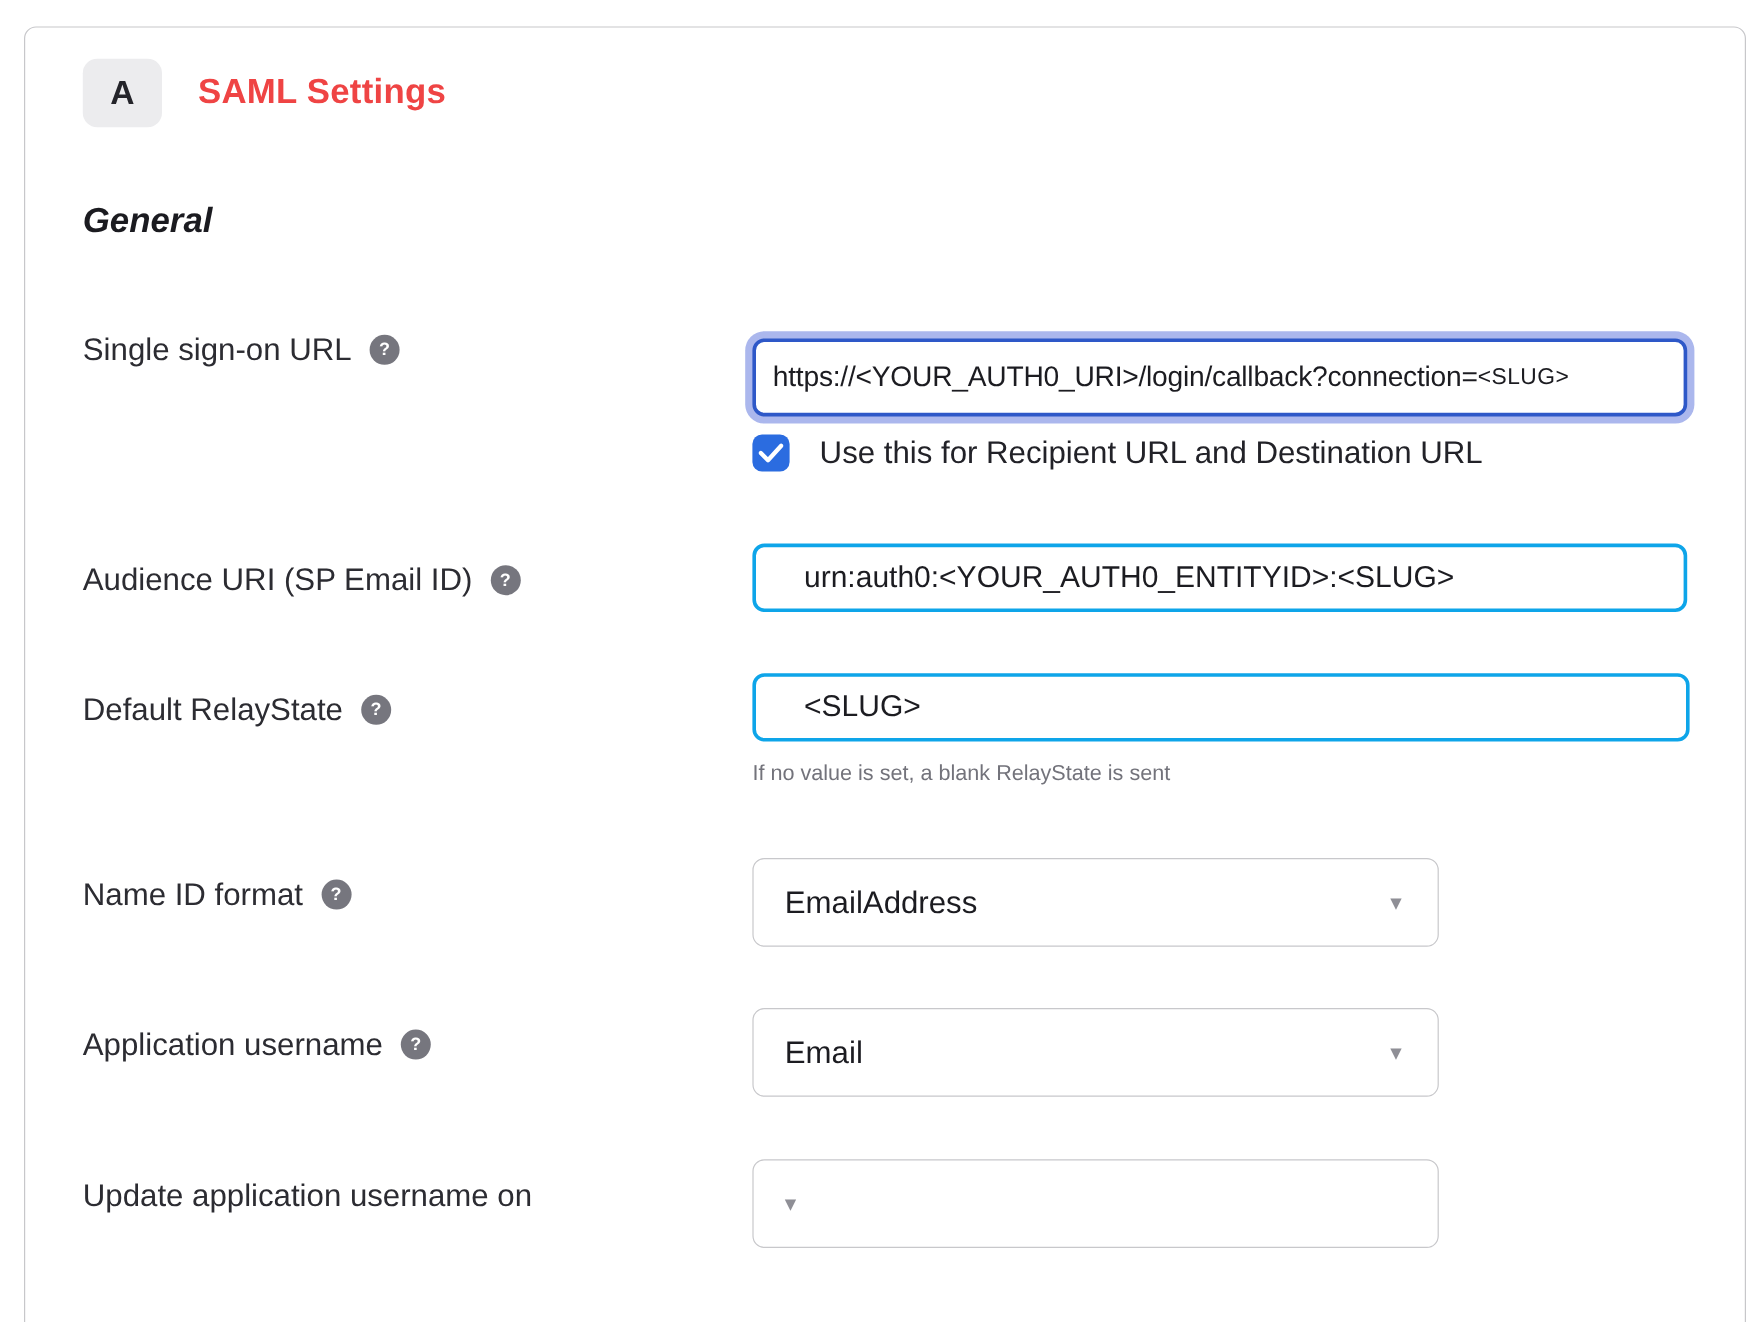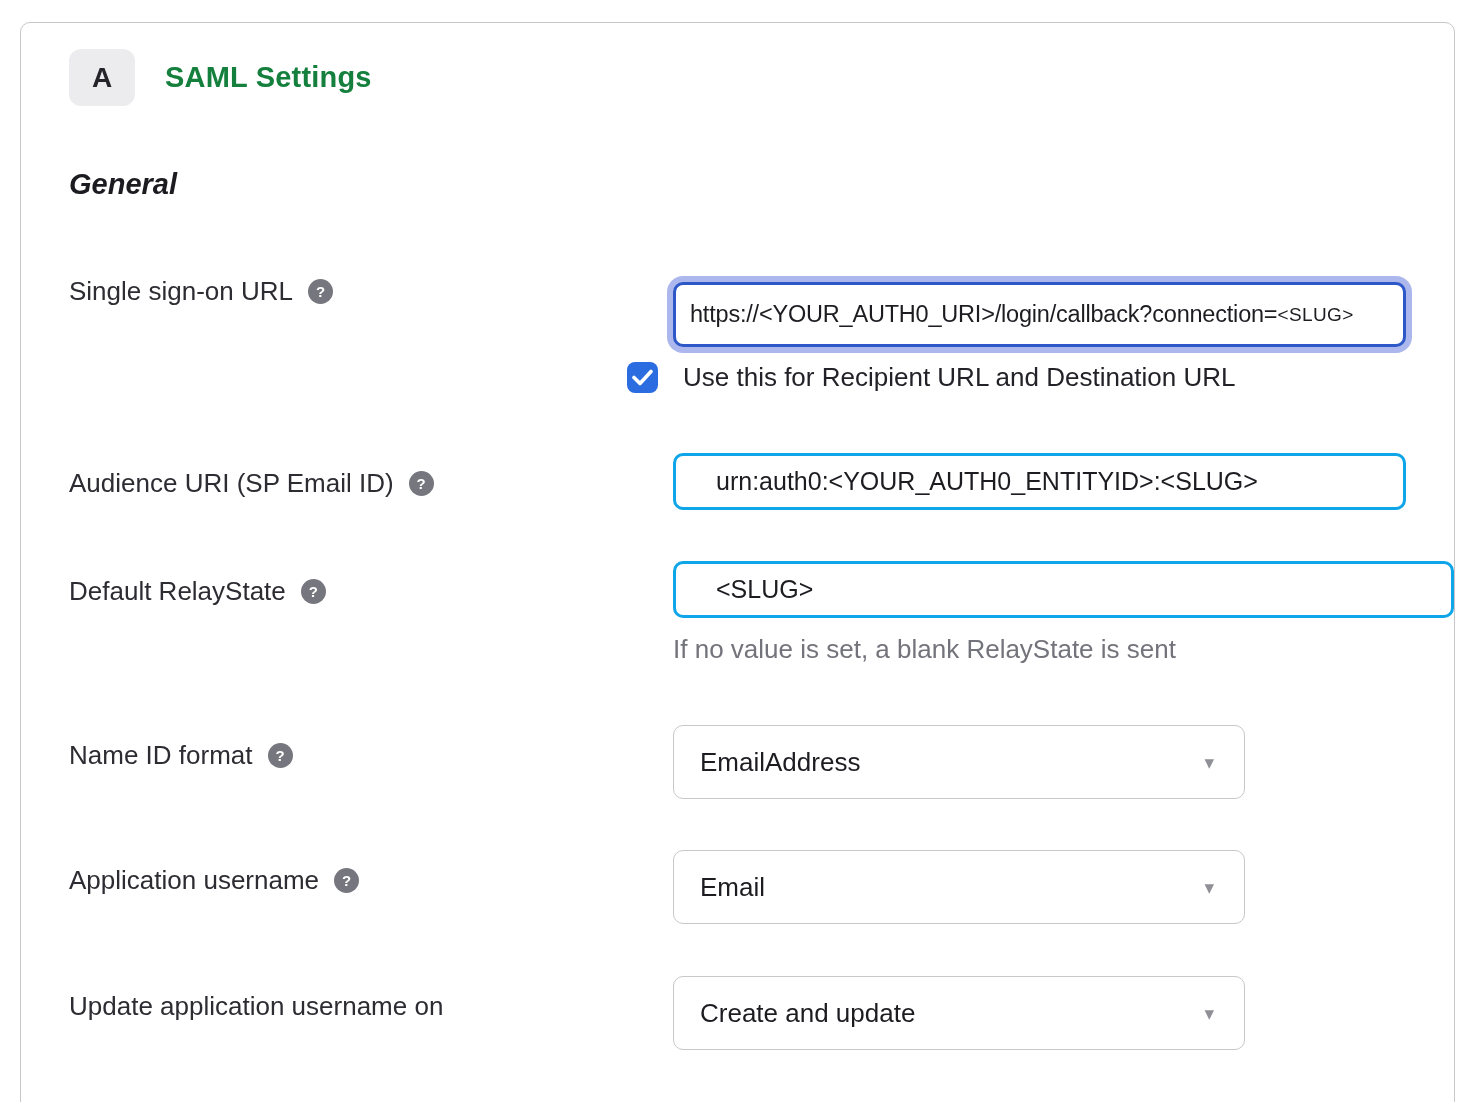--- a/index.html
+++ b/index.html
@@ -22,26 +22,26 @@
   }
   
   .header { display: flex; align-items: center; gap: 30px; }
   .step-badge {
     width: 66px; height: 57px;
     background: #ececee;
     border-radius: 12px;
     display: flex; align-items: center; justify-content: center;
     font-size: 28px; font-weight: bold; color: #24242a;
   }
-  .page-title { font-size: 29px; font-weight: bold; letter-spacing: 0.2px; color: #15803d; }
+  .page-title { font-size: 29px; font-weight: bold; letter-spacing: 0.2px; color: #ef4444; }
   .section-title { margin-top: 62px; font-size: 29px; font-weight: bold; color: #1b1b20; font-style: italic; }
 
   
   .form { margin-top: 60px; }
-  .form-row { display: flex; align-items: flex-start; gap: 46px; }
+  .form-row { display: flex; align-items: flex-start; }
   .row-label {
     width: 558px; flex: 0 0 558px;
     padding-top: 15px;
     display: flex; align-items: center; gap: 15px;
     font-size: 26px; color: #2c2c32;
   }
   .help-icon {
     width: 25px; height: 25px; flex: 0 0 25px;
     background: #76767e;
     border-radius: 50%;
@@ -72,21 +72,21 @@
     margin-top: 15px; margin-left: 558px;
     display: flex; align-items: center; gap: 25px;
   }
   .checkbox {
     width: 31px; height: 31px; flex: 0 0 31px;
     background: #2b6ce0;
     border-radius: 8px;
     display: flex; align-items: center; justify-content: center;
   }
   .checkbox-label { font-size: 26px; color: #222228; }
-  .helper-text { margin-top: 16px; font-size: 26px; color: #73737b; }
+  .helper-text { margin-top: 16px; font-size: 18px; color: #73737b; }
   .select-box {
     width: 572px; height: 74px;
     border: 1px solid #c8c8cb;
     border-radius: 10px;
     background: #fff;
     display: flex; align-items: center; justify-content: space-between;
     padding: 0 30px 0 26px;
     font-size: 26px; color: #1c1c21;
     cursor: default;
   }
@@ -174,19 +174,18 @@
         <span>Email</span>
         <span class="caret">▾</span>
       </div>
     </div>
 
     <div class="form-row">
       <div class="row-label">
         <span>Update application username on</span>
       </div>
       <div class="select-box" role="combobox">
-        <span>Create and update</span>
         <span class="caret">▾</span>
       </div>
     </div>
 
   </div>
 </div>
 
 </body></html>

